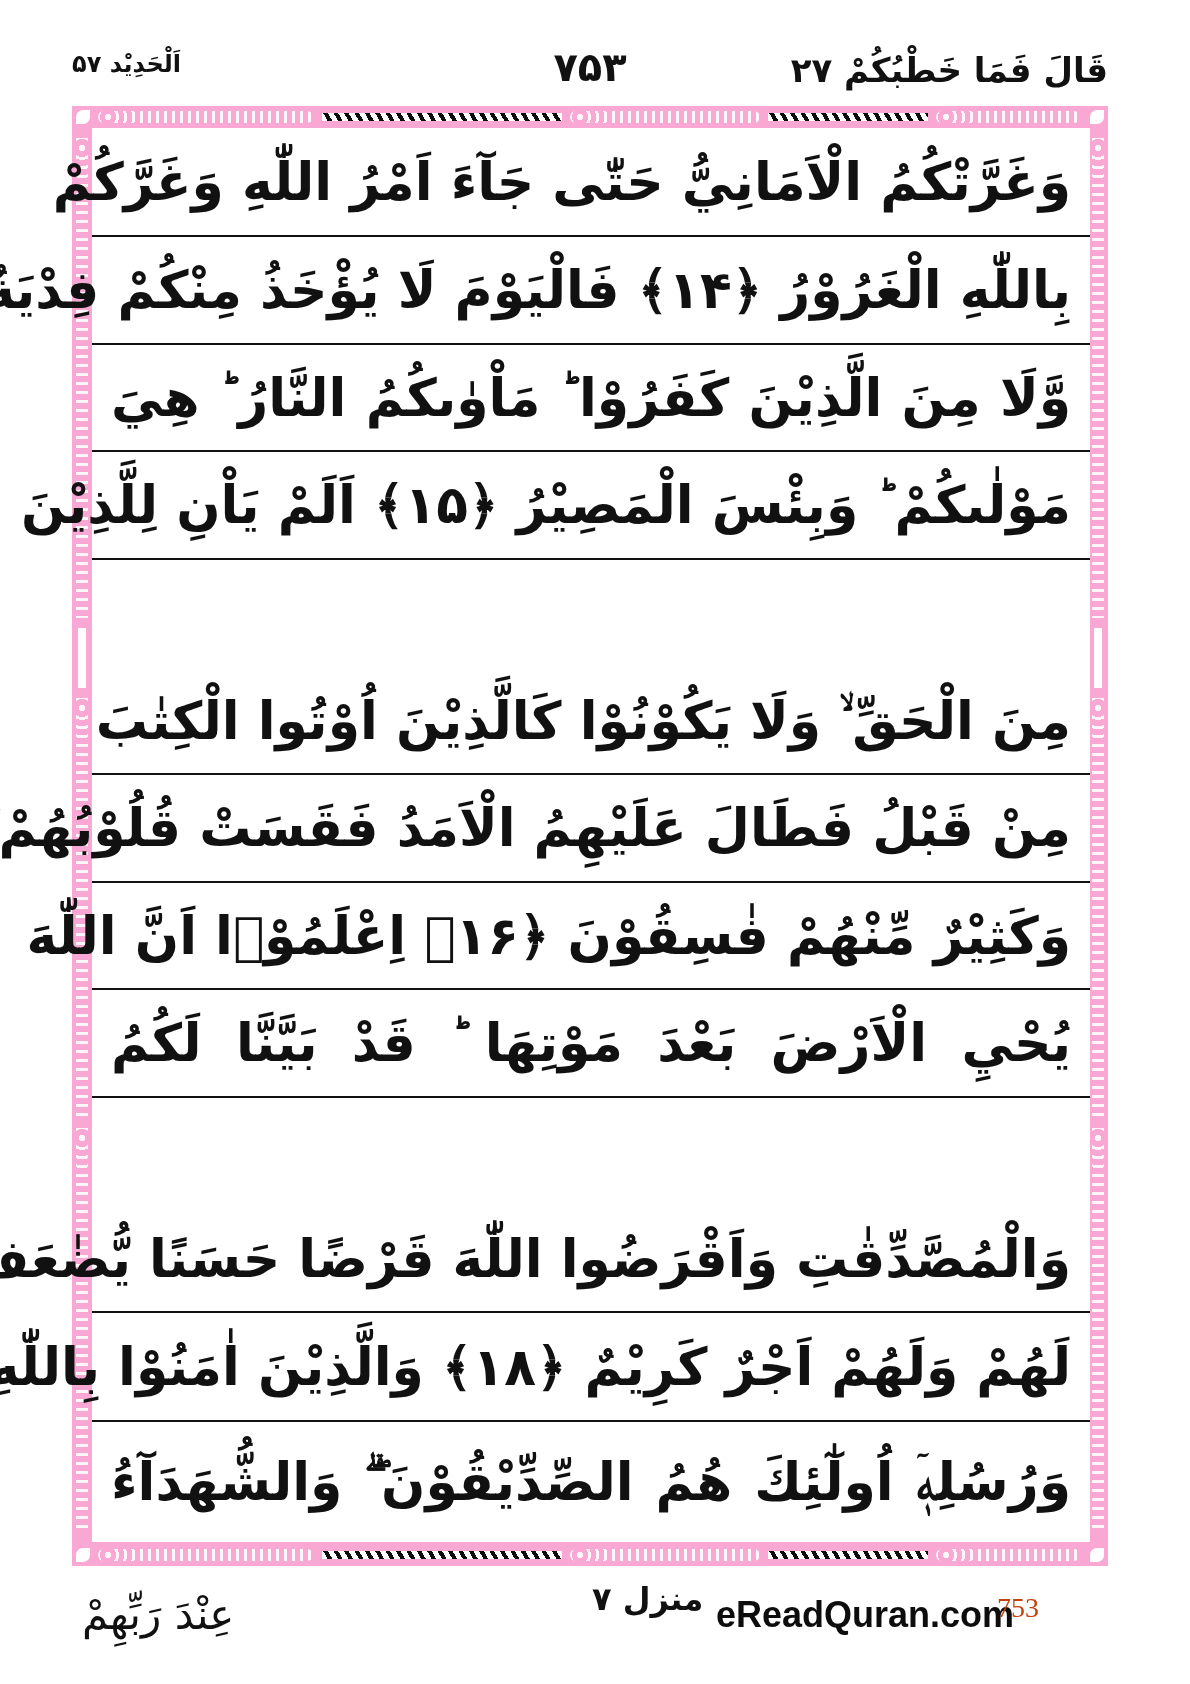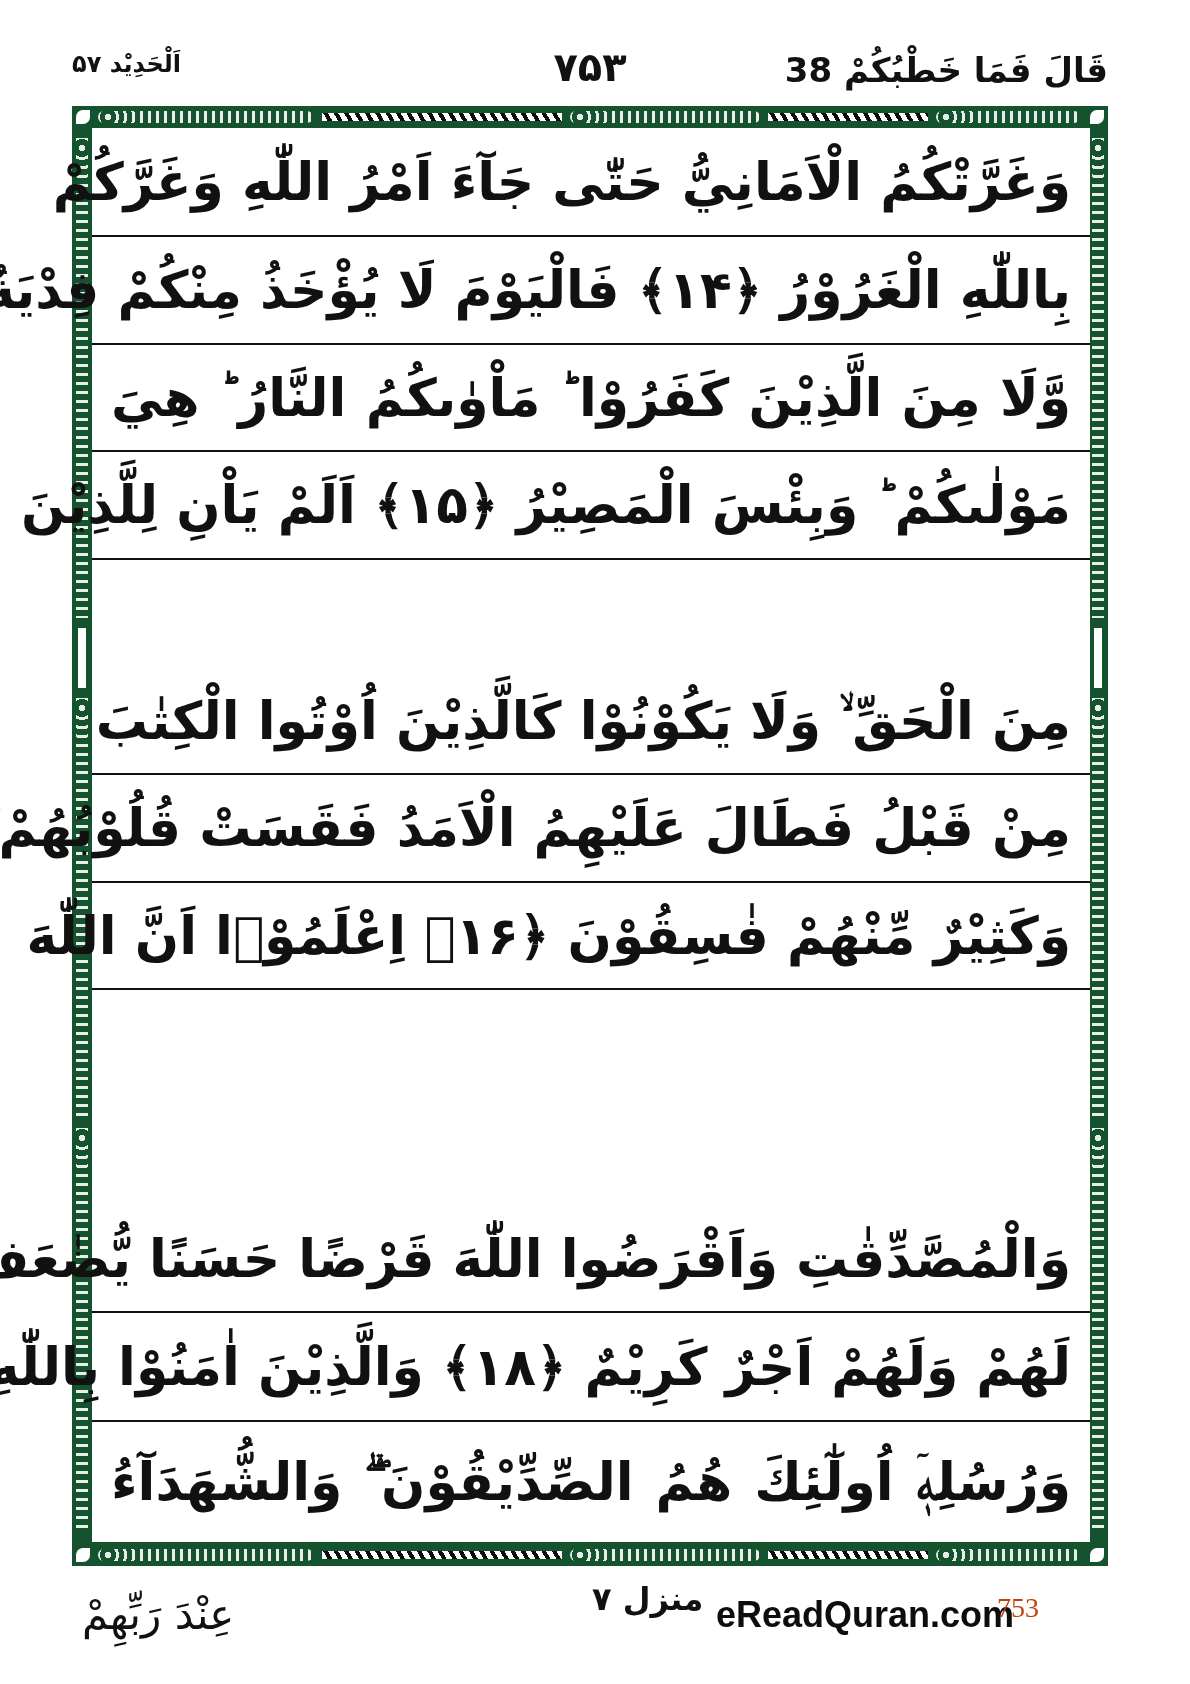--- a/index.html
+++ b/index.html
@@ -3,21 +3,21 @@
 <meta charset="utf-8">
 <style>
   html, body { margin:0; padding:0; background:#ffffff; }
   body { width:1190px; height:1684px; position:relative; overflow:hidden; font-family:"DejaVu Sans", sans-serif; color:#111; }
 
   .header { position:absolute; top:50px; left:72px; width:1036px; height:50px; }
   .hdr-left  { position:absolute; left:0; top:0; font-size:24px; font-weight:bold; direction:rtl; }
   .hdr-center{ position:absolute; left:0; right:0; top:-6px; text-align:center; font-size:40px; font-weight:bold; direction:rtl; }
   .hdr-right { position:absolute; right:0; top:0; font-size:34px; font-weight:bold; direction:rtl; }
 
-  .frame { position:absolute; left:72px; top:106px; width:1036px; height:1460px; background:#14532d; box-sizing:border-box; }
+  .frame { position:absolute; left:72px; top:106px; width:1036px; height:1460px; background:#f9a8d4; box-sizing:border-box; }
   .band-top, .band-bottom { position:absolute; left:0; width:100%; height:22px; }
   .band-top { top:0; } .band-bottom { bottom:0; }
   .band-left, .band-right { position:absolute; top:22px; bottom:22px; width:20px; }
   .band-left { left:0; } .band-right { right:0; }
 
   .orn-h { position:absolute; top:5px; height:12px; border-radius:6px;
            background: repeating-radial-gradient(circle at 10px 6px, #fff 0 3px, transparent 3px 8px); opacity:.9; }
   .rope-h { position:absolute; top:7px; height:8px;
             background: repeating-linear-gradient(60deg, #fff 0 5px, #0d0d0d 5px 9px); }
   .orn-v { position:absolute; left:4px; width:12px;
@@ -39,21 +39,21 @@
   .ftr-manzil{ position:absolute; left:520px; top:0; font-size:32px; font-weight:bold; direction:rtl; }
   .ftr-site  { position:absolute; left:644px; top:14px; font-family:"Liberation Sans", sans-serif; font-weight:bold; font-size:36px; color:#0d0d0d; }
   .ftr-page  { position:absolute; left:925px; top:12px; font-family:"Liberation Serif", serif; font-size:28px; color:#c2410c; }
 </style>
 </head>
 <body>
 
 <div class="header">
   <div class="hdr-left">اَلْحَدِيْد ۵۷</div>
   <div class="hdr-center">۷۵۳</div>
-  <div class="hdr-right">قَالَ فَمَا خَطْبُكُمْ 38</div>
+  <div class="hdr-right">قَالَ فَمَا خَطْبُكُمْ ۲۷</div>
 </div>
 
 <div class="frame">
   <div class="band-top">
     <div class="corner" style="left:0;top:0"></div>
     <div class="orn-h" style="left:26px;width:215px"></div>
     <div class="rope-h" style="left:250px;width:240px"></div>
     <div class="orn-h" style="left:498px;width:190px"></div>
     <div class="rope-h" style="left:696px;width:160px"></div>
     <div class="orn-h" style="left:864px;width:144px"></div>
@@ -99,20 +99,23 @@
       </div>
     <div class="line" style="top:540px;height:107px">
         <div class="verse">مِنَ الْحَقِّ ۙ وَلَا يَكُوْنُوْا كَالَّذِيْنَ اُوْتُوا الْكِتٰبَ</div>
       </div>
     <div class="line" style="top:647px;height:108px">
         <div class="verse">مِنْ قَبْلُ فَطَالَ عَلَيْهِمُ الْاَمَدُ فَقَسَتْ قُلُوْبُهُمْ ؕ</div>
       </div>
     <div class="line" style="top:755px;height:107px">
         <div class="verse">وَكَثِيْرٌ مِّنْهُمْ فٰسِقُوْنَ ﴿۱۶﴾ اِعْلَمُوْۤا اَنَّ اللّٰهَ</div>
       </div>
+    <div class="line" style="top:862px;height:108px">
+        <div class="verse">يُحْيِ الْاَرْضَ بَعْدَ مَوْتِهَا ؕ قَدْ بَيَّنَّا لَكُمُ</div>
+      </div>
     <div class="line" style="top:1078px;height:107px">
         <div class="verse">وَالْمُصَّدِّقٰتِ وَاَقْرَضُوا اللّٰهَ قَرْضًا حَسَنًا يُّضٰعَفُ</div>
       </div>
     <div class="line" style="top:1185px;height:109px">
         <div class="verse">لَهُمْ وَلَهُمْ اَجْرٌ كَرِيْمٌ ﴿۱۸﴾ وَالَّذِيْنَ اٰمَنُوْا بِاللّٰهِ</div>
       </div>
     <div class="line" style="top:1294px;height:120px">
         <div class="verse">وَرُسُلِهٖۤ اُولٰٓئِكَ هُمُ الصِّدِّيْقُوْنَ ۖۗ وَالشُّهَدَآءُ</div>
       </div>
   </div>

